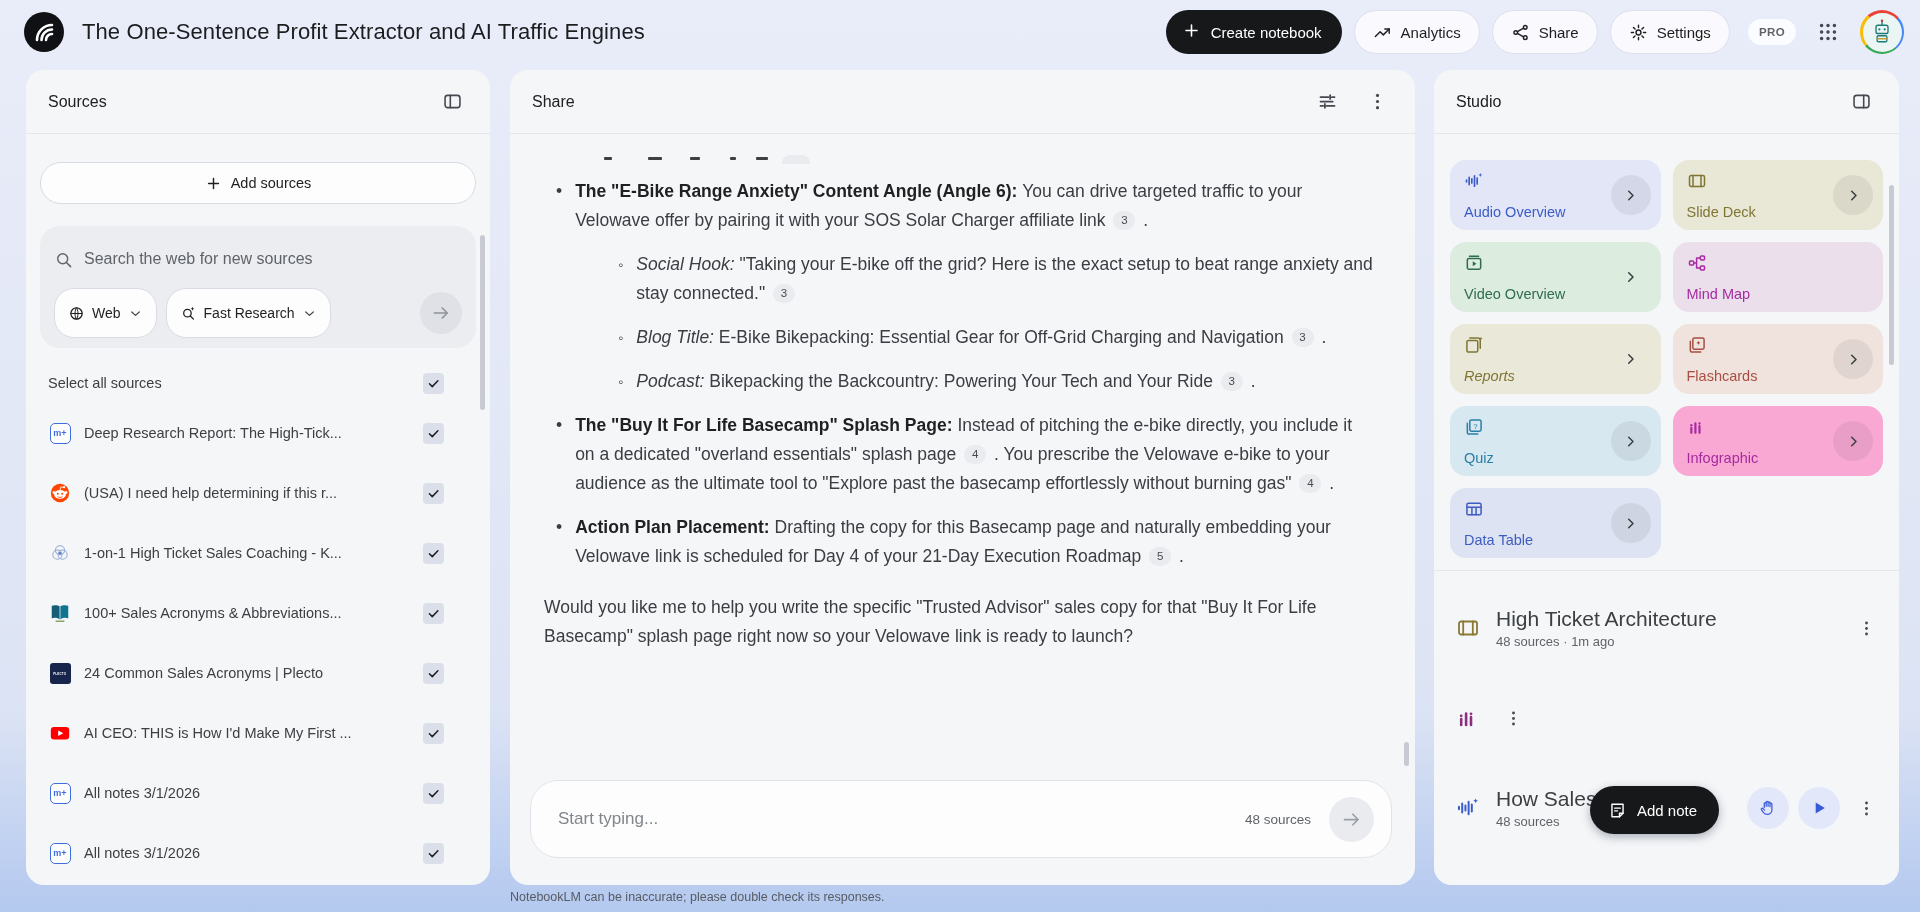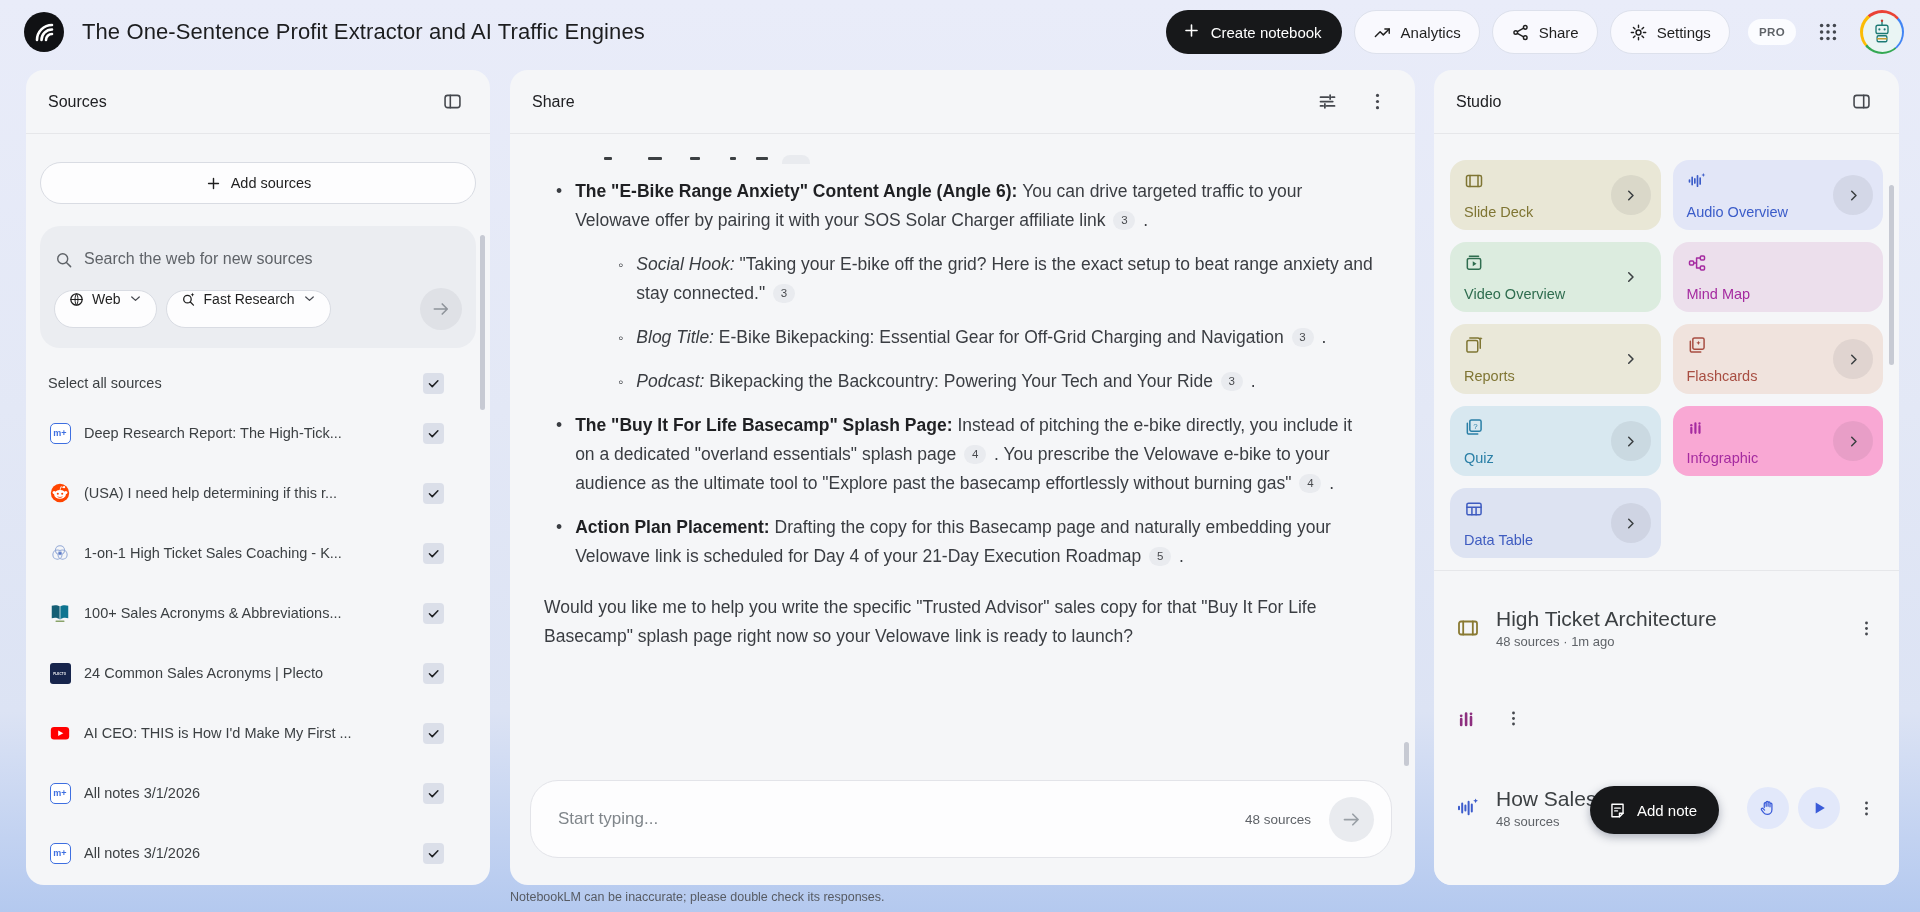--- a/index.html
+++ b/index.html
@@ -47,21 +47,21 @@
   .add-sources-btn { position:absolute; left:14px; right:14px; top:92px; height:42px; border-radius:22px;
         background:#fdfdfe; border:1px solid #d9dce3; display:flex; align-items:center; justify-content:center; gap:9px;
         font-size:14.5px; color:#1f1f1f; cursor:pointer; font-family:inherit; }
   .add-sources-btn svg { width:17px; height:17px; }
   .search-card { position:absolute; left:14px; right:14px; top:156px; height:122px; border-radius:20px; background:#ebedf1; padding:10px 14px; }
   .search-row { display:flex; align-items:center; gap:11px; height:46px; color:#5f6368; }
   .search-row svg { width:19px; height:19px; flex:0 0 auto; }
   .search-input { border:none; background:transparent; outline:none; flex:1; font-size:16px; color:#1f1f1f; font-family:inherit; }
   .search-input::placeholder { color:#5f6368; }
   .filter-row { display:flex; align-items:center; gap:9px; margin-top:6px; }
-  .chip-btn { height:38px; border-radius:20px; background:#fdfdfe; border:1px solid #d9dce3; display:inline-flex; 
+  .chip-btn { height:50px; border-radius:20px; background:#fdfdfe; border:1px solid #d9dce3; display:inline-flex; align-items:center;
               gap:7px; padding:0 13px; font-size:14px; color:#1f1f1f; cursor:pointer; font-family:inherit; }
   .chip-btn svg { width:17px; height:17px; }
   .chip-btn .chev svg { width:15px; height:15px; color:#45484e; }
   .search-go { margin-left:auto; width:42px; height:42px; border-radius:50%; border:none; background:#dfe1e6; color:#8f949b;
                display:flex; align-items:center; justify-content:center; cursor:pointer; }
   .search-go svg { width:20px; height:20px; }
   .select-all-row { position:absolute; left:22px; right:46px; top:296px; height:34px; display:flex; align-items:center; justify-content:space-between; }
   .select-all-label { font-size:14.5px; color:#3c4043; }
   .cbx { width:21px; height:21px; border-radius:4px; background:#dbdfe9; display:inline-flex; align-items:center; justify-content:center; cursor:pointer; flex:0 0 auto; }
   .cbx svg { width:15px; height:15px; }
@@ -493,38 +493,38 @@
       <button class="icon-btn">
           <span style="display:flex">
             <svg viewBox="0 0 24 24" fill="none" stroke="currentColor" stroke-width="1.8" stroke-linecap="round" stroke-linejoin="round">
               <rect x="3.5" y="5" width="17" height="14" rx="3"></rect>
               <path d="M14.5 5v14"></path>
             </svg>
           </span>
         </button>
     </div>
     <div class="studio-cards" id="studio-cards">
+        <div class="studio-card" style="background: rgb(226, 230, 247);">
+          <span class="card-ic" style="color: rgb(59, 92, 201);"><svg viewBox="0 0 24 24" fill="none" stroke="currentColor" stroke-width="1.8" stroke-linecap="round" stroke-linejoin="round">
+              <path d="M3 10.8v2.4M6.2 7.5v9M9.4 9.5v5M12.6 5.8v12.4M15.8 8.5v7" stroke-width="2"></path>
+              <path d="M19.6 2.4l.7 1.7 1.7.7-1.7.7-.7 1.7-.7-1.7-1.7-.7 1.7-.7z" fill="currentColor" stroke="none"></path>
+            </svg></span>
+          <span class="card-label" style="color: rgb(59, 92, 201);">Audio Overview</span>
+          <span class="chev-circle">
+            <svg viewBox="0 0 24 24" fill="none" stroke="currentColor" stroke-width="1.8" stroke-linecap="round" stroke-linejoin="round">
+              <path d="M9.5 6l6 6-6 6" stroke-width="2.2"></path>
+            </svg>
+          </span>
+        </div>
         <div class="studio-card" style="background: rgb(233, 231, 214);">
           <span class="card-ic" style="color: rgb(127, 117, 51);"><svg viewBox="0 0 24 24" fill="none" stroke="currentColor" stroke-width="1.8" stroke-linecap="round" stroke-linejoin="round">
               <rect x="3" y="5.5" width="18" height="13" rx="2"></rect>
               <path d="M7.2 5.5v13M16.8 5.5v13"></path>
             </svg></span>
           <span class="card-label" style="color: rgb(127, 117, 51);">Slide Deck</span>
-          <span class="chev-circle">
-            <svg viewBox="0 0 24 24" fill="none" stroke="currentColor" stroke-width="1.8" stroke-linecap="round" stroke-linejoin="round">
-              <path d="M9.5 6l6 6-6 6" stroke-width="2.2"></path>
-            </svg>
-          </span>
-        </div>
-        <div class="studio-card" style="background: rgb(226, 230, 247);">
-          <span class="card-ic" style="color: rgb(59, 92, 201);"><svg viewBox="0 0 24 24" fill="none" stroke="currentColor" stroke-width="1.8" stroke-linecap="round" stroke-linejoin="round">
-              <path d="M3 10.8v2.4M6.2 7.5v9M9.4 9.5v5M12.6 5.8v12.4M15.8 8.5v7" stroke-width="2"></path>
-              <path d="M19.6 2.4l.7 1.7 1.7.7-1.7.7-.7 1.7-.7-1.7-1.7-.7 1.7-.7z" fill="currentColor" stroke="none"></path>
-            </svg></span>
-          <span class="card-label" style="color: rgb(59, 92, 201);">Audio Overview</span>
           <span class="chev-circle">
             <svg viewBox="0 0 24 24" fill="none" stroke="currentColor" stroke-width="1.8" stroke-linecap="round" stroke-linejoin="round">
               <path d="M9.5 6l6 6-6 6" stroke-width="2.2"></path>
             </svg>
           </span>
         </div>
         <div class="studio-card" style="background: rgb(220, 236, 223);">
           <span class="card-ic" style="color: rgb(47, 109, 79);"><svg viewBox="0 0 24 24" fill="none" stroke="currentColor" stroke-width="1.8" stroke-linecap="round" stroke-linejoin="round">
               <path d="M6.5 3.8h11"></path>
               <rect x="4" y="6.5" width="16" height="13" rx="2"></rect>
@@ -545,21 +545,21 @@
               <path d="M8 12h3.5M11.5 12V6h4.5M11.5 12v6h4.5"></path>
             </svg></span>
           <span class="card-label" style="color: rgb(165, 43, 160);">Mind Map</span>
         </div>
         <div class="studio-card" style="background: rgb(234, 232, 217);">
           <span class="card-ic" style="color: rgb(127, 117, 51);"><svg viewBox="0 0 24 24" fill="none" stroke="currentColor" stroke-width="1.8" stroke-linecap="round" stroke-linejoin="round">
               <rect x="3.5" y="6.5" width="13" height="14" rx="2"></rect>
               <path d="M7 3.5h9.5a3 3 0 013 3V16"></path>
               <path d="M20.3 2.2l.6 1.5 1.5.6-1.5.6-.6 1.5-.6-1.5-1.5-.6 1.5-.6z" fill="currentColor" stroke="none"></path>
             </svg></span>
-          <span class="card-label" style="color: rgb(127, 117, 51);">Reports</span>
+          <span class="card-label" style="color: rgb(127, 117, 51); font-style: italic;">Reports</span>
           <span class="chev-plain">
             <svg viewBox="0 0 24 24" fill="none" stroke="currentColor" stroke-width="1.8" stroke-linecap="round" stroke-linejoin="round">
               <path d="M9.5 6l6 6-6 6" stroke-width="2.2"></path>
             </svg>
           </span>
         </div>
         <div class="studio-card" style="background: rgb(240, 227, 221);">
           <span class="card-ic" style="color: rgb(168, 78, 66);"><svg viewBox="0 0 24 24" fill="none" stroke="currentColor" stroke-width="1.8" stroke-linecap="round" stroke-linejoin="round">
               <path d="M16.5 20.5H6a2 2 0 01-2-2V7.5"></path>
               <rect x="7" y="3.5" width="13.5" height="13.5" rx="2"></rect>

